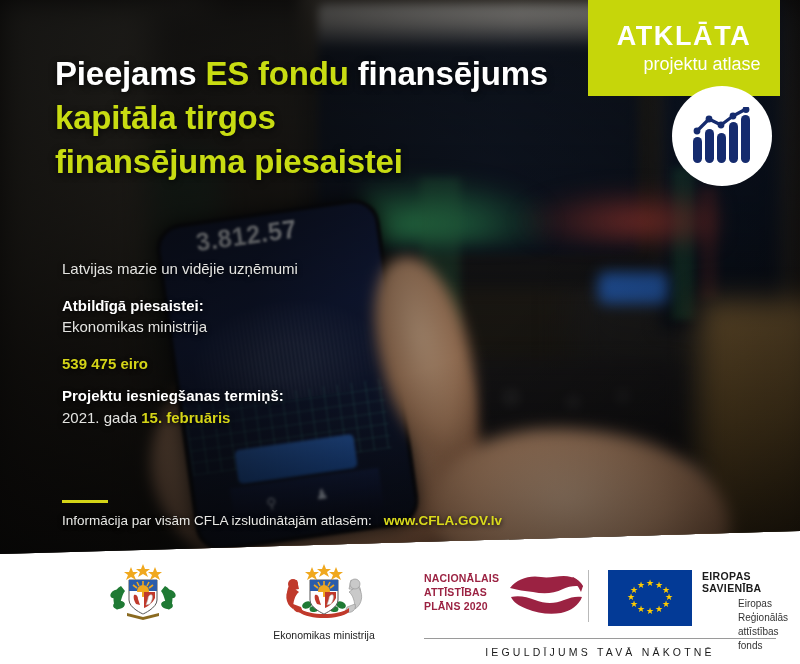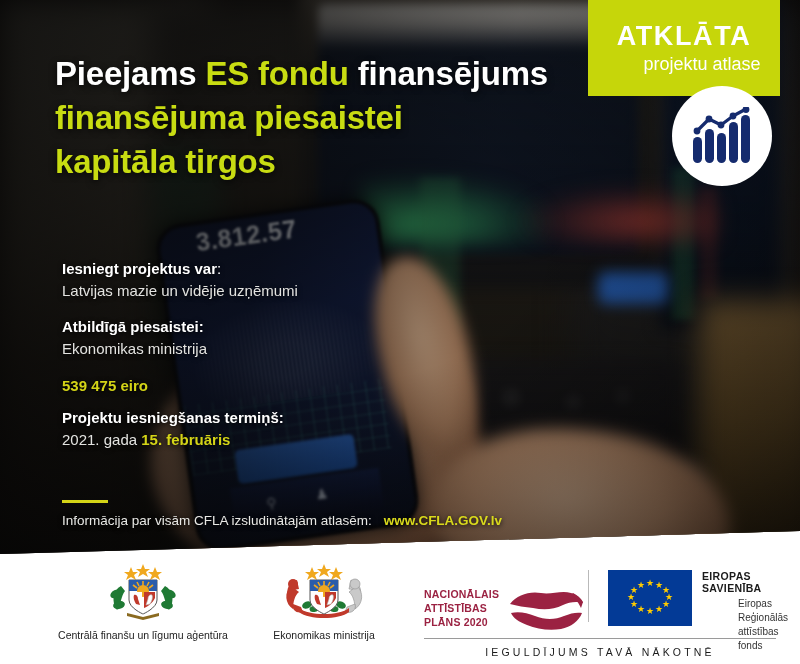--- a/index.html
+++ b/index.html
@@ -239,21 +239,21 @@
 
   
   .footer { position:absolute; left:0; top:556px; width:800px; height:108px; background:#fff; z-index:8; }
   .logo-cfla { position:absolute; left:48px; top:8px; width:190px; text-align:center; }
   .logo-em   { position:absolute; left:248px; top:8px; width:152px; text-align:center; }
   .logo-cap {
     font-size:10.5px; color:#222; margin-top:5px; white-space:nowrap;
   }
   .crest { margin:0 auto; }
 
-  .nap { position:absolute; left:424px; top:12px; display:flex; align-items:center; gap:8px;margin-top:16px; }
+  .nap { position:absolute; left:424px; top:12px; display:flex; align-items:center; gap:8px; }
   .nap-text { color:#9b2242; font-size:10.5px; font-weight:bold; line-height:1.32; letter-spacing:.2px; }
   .vrule { position:absolute; left:588px; top:14px; width:1px; height:52px; background:#b9b9b9; }
 
   .eu { position:absolute; left:608px; top:14px; display:flex; align-items:flex-start; gap:10px; }
   .eu-flag {
     width:84px; height:56px; background:#033a96; position:relative; flex:none;
   }
   .eu-star { position:absolute; color:#ffcc00; font-size:9px; line-height:9px; }
   .eu-txt-title { font-size:10.5px; font-weight:bold; color:#1a1a1a; letter-spacing:.35px; }
   .eu-txt-sub { font-size:10px; color:#333; line-height:1.4; margin-top:3px;margin-left:36px; }
@@ -325,28 +325,27 @@
         <circle cx="18" cy="12" r="3.4"></circle>
         <circle cx="30" cy="18" r="3.4"></circle>
         <circle cx="42" cy="9" r="3.4"></circle>
         <circle cx="55" cy="2.5" r="3.4"></circle>
       </g>
     </svg>
   </div>
 
   <div class="headline">
     <span class="hl-line"><span>Pieejams </span><span class="hl-accent">ES fondu</span><span> finansējums</span></span>
+    <span class="hl-line hl-accent">kapitāla tirgos</span>
     <span class="hl-line hl-accent">finansējuma piesaistei</span>
-    <span class="hl-line hl-accent">kapitāla tirgos</span>
   </div>
 
   <div class="details">
 
     <div class="d-block">
-      <div class="d-label"><span>Iesniegt projektus var</span><span class="thin">:</span></div>
       <div class="d-value">Latvijas mazie un vidējie uzņēmumi</div>
     </div>
 
     <div class="d-block">
       <div class="d-label">Atbildīgā piesaistei:</div>
       <div class="d-value">Ekonomikas ministrija</div>
     </div>
 
     <div class="d-block tight">
       <div class="d-value hi">539 475 eiro</div>
@@ -398,21 +397,20 @@
             <line x1="26" y1="21" x2="30" y2="24"></line>
             <line x1="46" y1="21" x2="42" y2="24"></line>
           </g>
         </g>
 
         <path d="M24 28 L35 28 L35 44 C32 43 26 39 24 34 Z" fill="#ffffff"></path>
         <path d="M37 28 L48 28 L48 34 C46 39 40 43 37 44 Z" fill="#c0392b"></path>
         <path d="M27 31 C29 30 31 32 31 35 L33 41 L29 40 C27 37 26 33 27 31 Z" fill="#c0392b"></path>
         <path d="M45 31 C43 30 41 32 41 35 L39 41 L43 40 C45 37 46 33 45 31 Z" fill="#ffffff" stroke="#bbb" stroke-width=".6"></path>
       </svg>
-      <div class="logo-cap">Centrālā finanšu un līgumu aģentūra</div>
     </div>
 
     <div class="logo-em">
       <svg class="crest" width="86" height="56" viewBox="0 0 86 56">
 
         <g fill="#c0392b">
           <path d="M16 16 C8 18 4 26 8 33 C10 28 14 25 18 25 Z"></path>
           <path d="M10 22 C3 28 4 40 12 45 C12 38 14 31 18 28 Z"></path>
           <path d="M12 40 C10 46 16 50 22 48 L20 43 Z"></path>
           <circle cx="12" cy="20" r="5"></circle>

